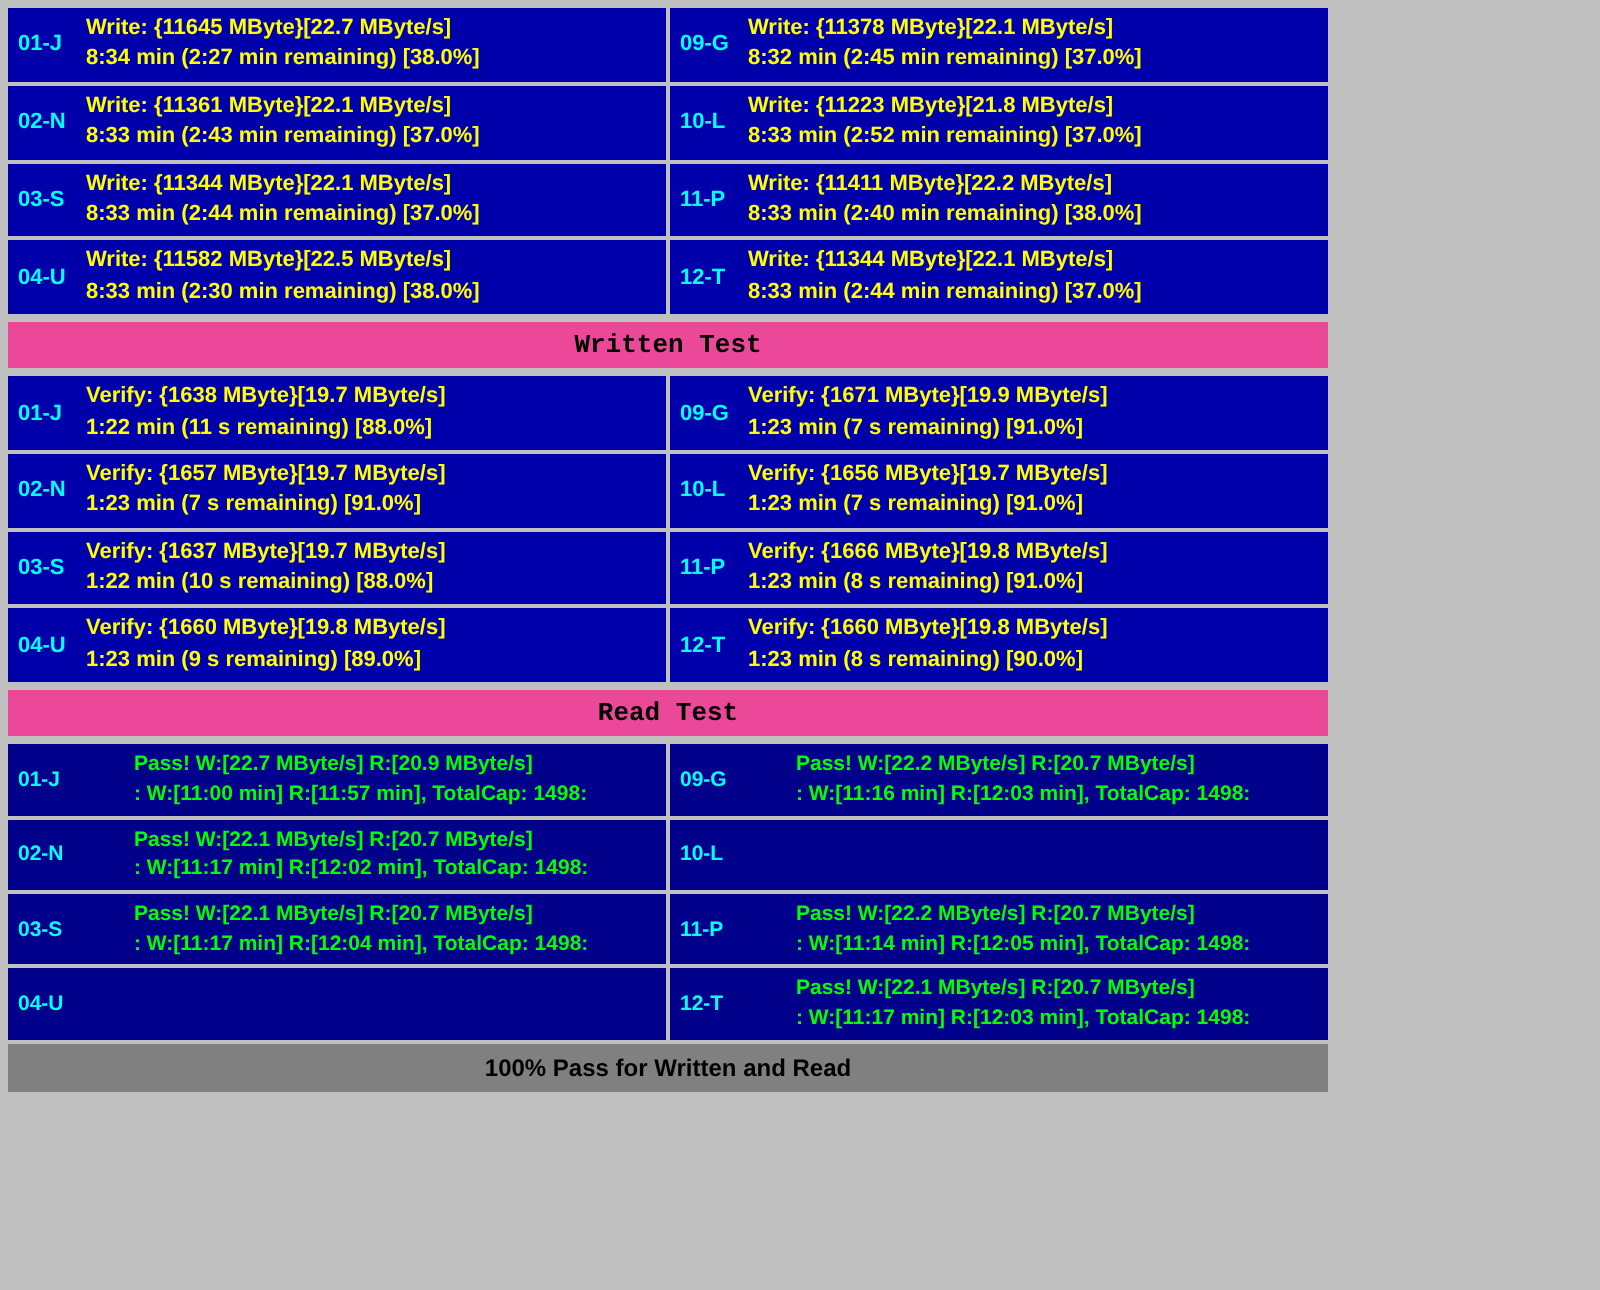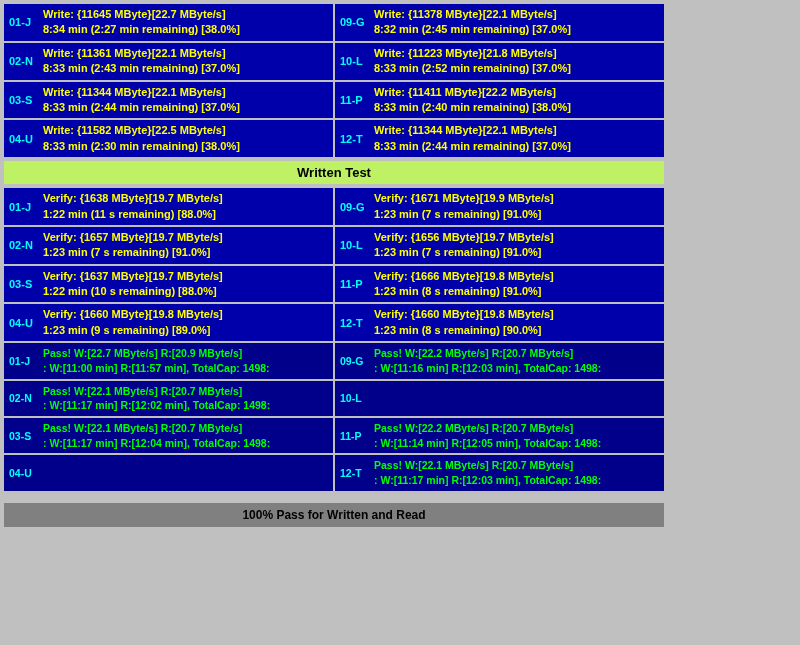--- a/index.html
+++ b/index.html
@@ -38,51 +38,53 @@
       margin-right: 6px;
       min-width: 28px;
       display: flex;
       align-items: center;
     }
     .cell-content {
       color: #ffff00;
       line-height: 1.4;
     }
     .section-header {
-      background: #bef264;
+      background: #ec4899;
       text-align: center;
       padding: 4px;
       font-size: 13px;
       font-weight: bold;
       color: #000;
       margin: 4px 0;
+      font-family: Liberation Mono, monospace;
     }
     .pass-cell {
       background: #00008b;
       color: #00ff00;
       padding: 3px 5px;
       font-size: 10.5px;
       font-weight: bold;
       display: flex;
       align-items: stretch;
     }
     .pass-cell .cell-label {
       color: #00ffff;
     }
     .pass-cell .cell-content {
       color: #00ff00;
+      margin-left: 24px;
     }
     .footer-bar {
       background: #808080;
       text-align: center;
       padding: 5px;
       font-size: 12px;
       font-weight: bold;
       color: #000;
-      margin-top: 12px;
+      margin-top: 2px;
     }
   </style>
 </head>
 <body>
 
 <div class="main-container">
 
   <div class="section">
     <div class="grid-2col" id="write-grid">
         <div class="cell">
@@ -149,20 +151,21 @@
         </div>
         <div class="cell">
           <span class="cell-label">04-U</span>
           <span class="cell-content">Verify: {1660 MByte}[19.8 MByte/s]<br>1:23 min (9 s remaining)  [89.0%]</span>
         </div>
         <div class="cell">
           <span class="cell-label">12-T</span>
           <span class="cell-content">Verify: {1660 MByte}[19.8 MByte/s]<br>1:23 min (8 s remaining)  [90.0%]</span>
         </div>
       </div>
+    <div class="section-header">Read Test</div>
   </div>
 
   <div class="section">
     <div class="grid-2col" id="pass-grid">
         <div class="pass-cell">
           <span class="cell-label">01-J</span>
           <span class="cell-content">Pass! W:[22.7 MByte/s] R:[20.9 MByte/s]<br>: W:[11:00 min] R:[11:57 min], TotalCap: 1498:</span>
         </div>
         <div class="pass-cell">
           <span class="cell-label">09-G</span>

